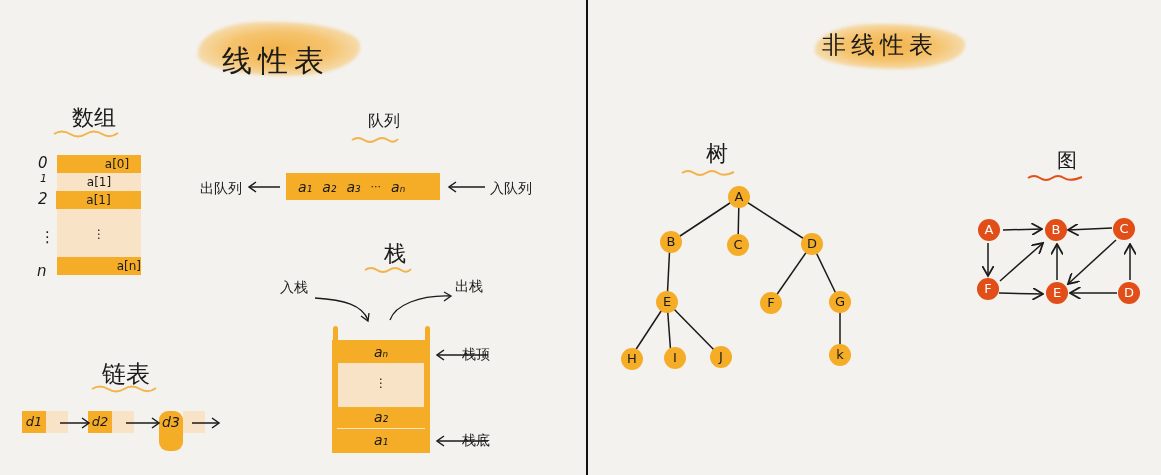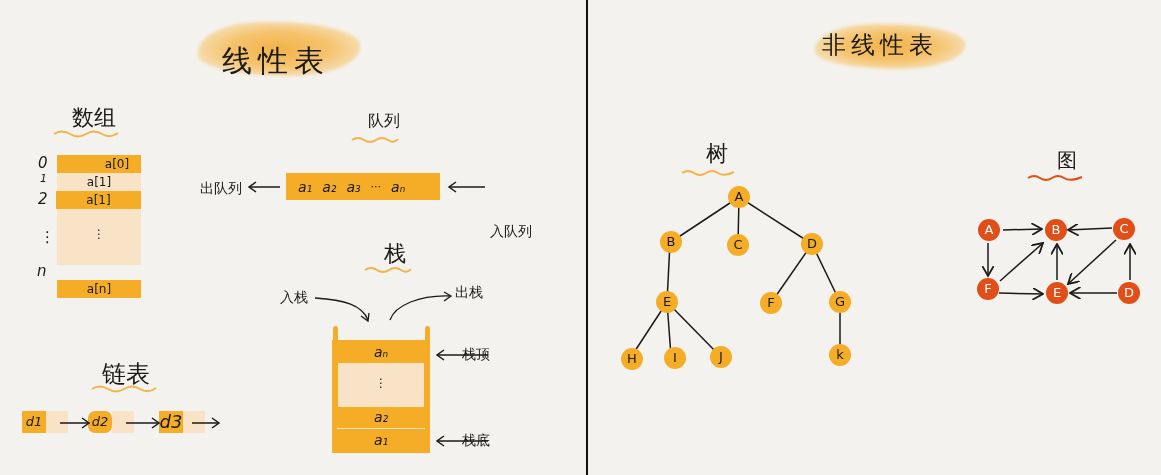--- a/index.html
+++ b/index.html
@@ -43,49 +43,49 @@
   <div class="idx" style="left:38px;top:154px;">0</div>
   <div class="idx" style="left:40px;top:172px;font-size:11px;">1</div>
   <div class="idx" style="left:38px;top:190px;">2</div>
   <div class="idx" style="left:40px;top:228px;">⋮</div>
   <div class="idx" style="left:37px;top:262px;">n</div>
 
   <div class="cell dark" style="left:57px;top:155px;width:84px;padding-left:36px;">a[0]</div>
   <div class="cell light" style="left:57px;top:173px;width:84px;">a[1]</div>
   <div class="cell dark" style="left:56px;top:191px;width:85px;">a[1]</div>
   <div class="cell light" style="left:57px;top:209px;width:84px;height:56px;line-height:50px;">⋮</div>
-  <div class="cell dark" style="left:57px;top:280px;width:84px;">a[n]</div>
+  <div class="cell dark" style="left:57px;top:257px;width:84px;text-align:right;">a[n]</div>
 </div>
 
 <div class="abs hand sub-title" style="left:354px;top:113px;font-size:16px;">队列</div>
 <svg class="squiggle" width="50" height="10" style="left:350px;top:135px;">
   <path d="M2 5 Q8 1 14 5 T26 5 T38 5 T48 4" stroke="#f2b34a" stroke-width="2" fill="none"></path>
 </svg>
 <div class="small-label hand" style="left:200px;top:180px;text-align:center;">出队列</div>
 <svg class="lines" width="1161" height="475" style="pointer-events:none;">
   <line x1="280" y1="187" x2="250" y2="187" stroke="#1a1a1a" stroke-width="1.5"></line>
   <path d="M256 182 L249 187 L256 192" stroke="#1a1a1a" stroke-width="1.5" fill="none"></path>
   <line x1="485" y1="187" x2="450" y2="187" stroke="#1a1a1a" stroke-width="1.5"></line>
   <path d="M456 182 L449 187 L456 192" stroke="#1a1a1a" stroke-width="1.5" fill="none"></path>
 </svg>
 <div class="abs dark" style="left:286px;top:173px;width:154px;height:27px;display:flex;align-items:center;padding-left:12px;">
   <span class="qitem">a₁</span>
   <span class="qitem">a₂</span>
   <span class="qitem">a₃</span>
   <span class="qitem" style="font-style:normal;font-size:11px;">···</span>
   <span class="qitem">aₙ</span>
 </div>
-<div class="small-label hand" style="left:490px;top:180px;margin-top:43px;">入队列</div>
+<div class="small-label hand" style="left:490px;top:180px;">入队列</div>
 
 <div class="abs hand sub-title" style="left:370px;top:243px;">栈</div>
 <svg class="squiggle" width="50" height="10" style="left:363px;top:265px;">
   <path d="M2 5 Q8 1 14 5 T26 5 T38 5 T48 4" stroke="#f2b34a" stroke-width="2" fill="none"></path>
 </svg>
-<div class="small-label hand" style="left:280px;top:289px;text-align:center;">入栈</div>
-<div class="small-label hand" style="left:455px;top:284px;">出栈</div>
+<div class="small-label hand" style="left:280px;top:279px;text-align:center;">入栈</div>
+<div class="small-label hand" style="left:455px;top:278px;">出栈</div>
 <svg class="lines" width="1161" height="475" style="pointer-events:none;">
   <path d="M315 298 C345 300 362 305 368 320" stroke="#1a1a1a" stroke-width="1.3" fill="none"></path>
   <path d="M361 316 L368 321 L369 313" stroke="#1a1a1a" stroke-width="1.3" fill="none"></path>
   <path d="M390 320 C395 305 420 295 450 296" stroke="#1a1a1a" stroke-width="1.3" fill="none"></path>
   <path d="M444 292 L451 296 L444 301" stroke="#1a1a1a" stroke-width="1.3" fill="none"></path>
 
   <line x1="488" y1="355" x2="438" y2="355" stroke="#1a1a1a" stroke-width="1.5"></line>
   <path d="M444 350 L437 355 L444 360" stroke="#1a1a1a" stroke-width="1.5" fill="none"></path>
   <line x1="488" y1="441" x2="438" y2="441" stroke="#1a1a1a" stroke-width="1.5"></line>
   <path d="M444 436 L437 441 L444 446" stroke="#1a1a1a" stroke-width="1.5" fill="none"></path>
@@ -103,23 +103,23 @@
 <div class="small-label hand" style="left:462px;top:346px;">栈顶</div>
 <div class="small-label hand" style="left:462px;top:432px;">栈底</div>
 
 <div class="abs hand sub-title" style="left:88px;top:362px;font-size:24px;">链表</div>
 <svg class="squiggle" width="70" height="12" style="left:90px;top:383px;">
   <path d="M2 6 Q10 1 18 6 T34 6 T50 6 T66 5" stroke="#f2b34a" stroke-width="2" fill="none"></path>
 </svg>
 <div>
   <div class="cell dark" style="left:22px;top:411px;width:24px;height:22px;line-height:22px;font-style:italic;font-size:13px;">d1</div>
   <div class="cell light" style="left:46px;top:411px;width:22px;height:22px;"></div>
-  <div class="cell dark" style="left:88px;top:411px;width:24px;height:22px;line-height:22px;font-style:italic;font-size:13px;border-radius:7px;">d2</div>
+  <div class="cell dark" style="left:88px;top:411px;width:24px;height:22px;line-height:22px;font-style:italic;font-size:13px;">d2</div>
   <div class="cell light" style="left:112px;top:411px;width:22px;height:22px;"></div>
-  <div class="cell dark" style="left:159px;top:411px;width:24px;height:22px;line-height:22px;font-style:italic;font-size:18px;">d3</div>
+  <div class="cell dark" style="left:159px;top:411px;width:24px;height:40px;line-height:22px;font-style:italic;font-size:14px;border-radius:9px;">d3</div>
   <div class="cell light" style="left:183px;top:411px;width:22px;height:22px;"></div>
   <svg class="lines" width="1161" height="475" style="pointer-events:none;">
     <line x1="60" y1="423" x2="88" y2="423" stroke="#1a1a1a" stroke-width="1.5"></line>
     <path d="M82 418 L89 423 L82 428" stroke="#1a1a1a" stroke-width="1.5" fill="none"></path>
     <line x1="126" y1="423" x2="158" y2="423" stroke="#1a1a1a" stroke-width="1.5"></line>
     <path d="M152 418 L159 423 L152 428" stroke="#1a1a1a" stroke-width="1.5" fill="none"></path>
     <line x1="192" y1="423" x2="218" y2="423" stroke="#1a1a1a" stroke-width="1.5"></line>
     <path d="M212 418 L219 423 L212 428" stroke="#1a1a1a" stroke-width="1.5" fill="none"></path>
   </svg>
 </div>

